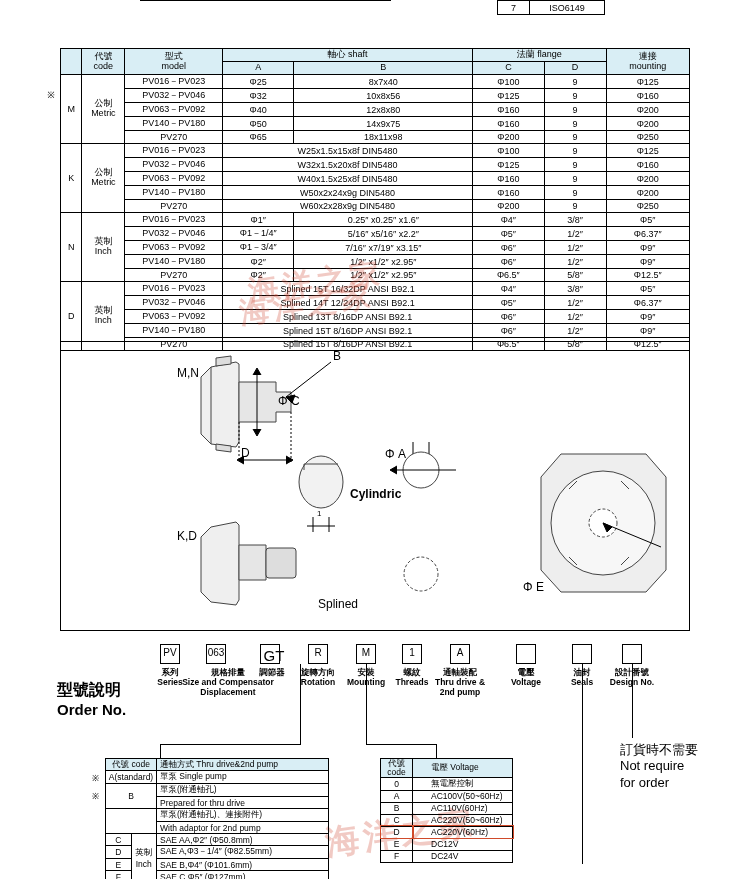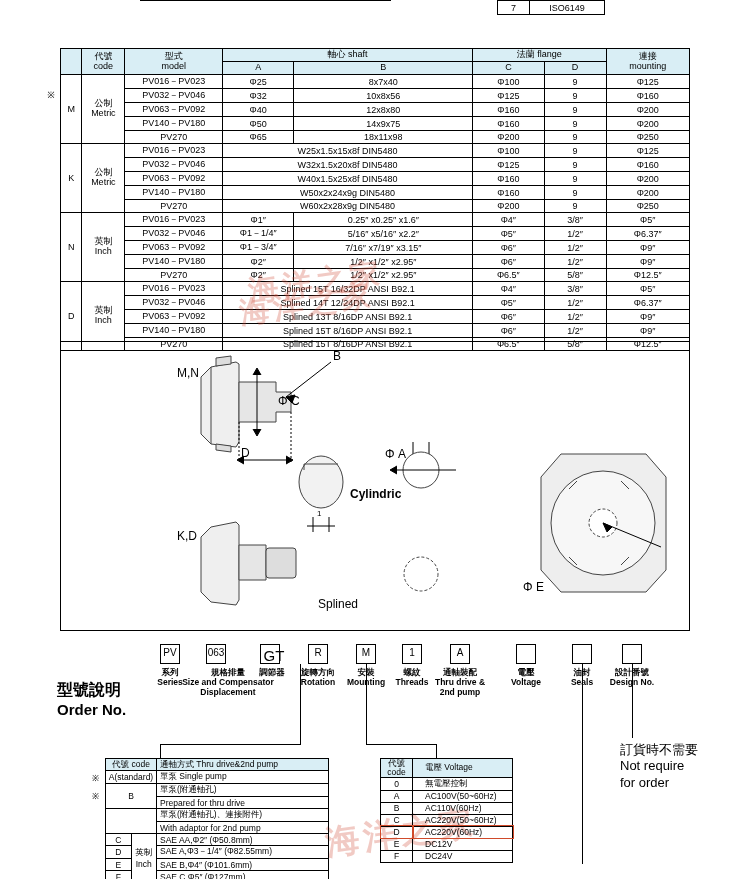--- a/index.html
+++ b/index.html
@@ -70,21 +70,21 @@
   .btab td { height:12px; }
   .btab .hd { background:#d9eef5; line-height:1.05; }
 
   .bl { left:105px; top:758px; }
   .bl .c1 { width:48px; }
   .bl .c2 { width:24px; }
   .bl .c3 { width:172px; text-align:left; padding-left:3px;margin-top:46px; }
 
   .br { left:380px; top:758px; }
   .br .c1 { width:32px; }
-  .br .c2 { width:100px; text-align:left; padding-left:12px; }
+  .br .c2 { width:100px; text-align:left; padding-left:18px; }
 
   .note { position:absolute; left:620px; top:742px; font-size:13px; line-height:1.25; text-align:left; }
 
   .hl-row td { outline:1px solid #d04a2a; }
 </style>
 </head>
 <body>
 
 <table class="top-left">
   <tbody>

